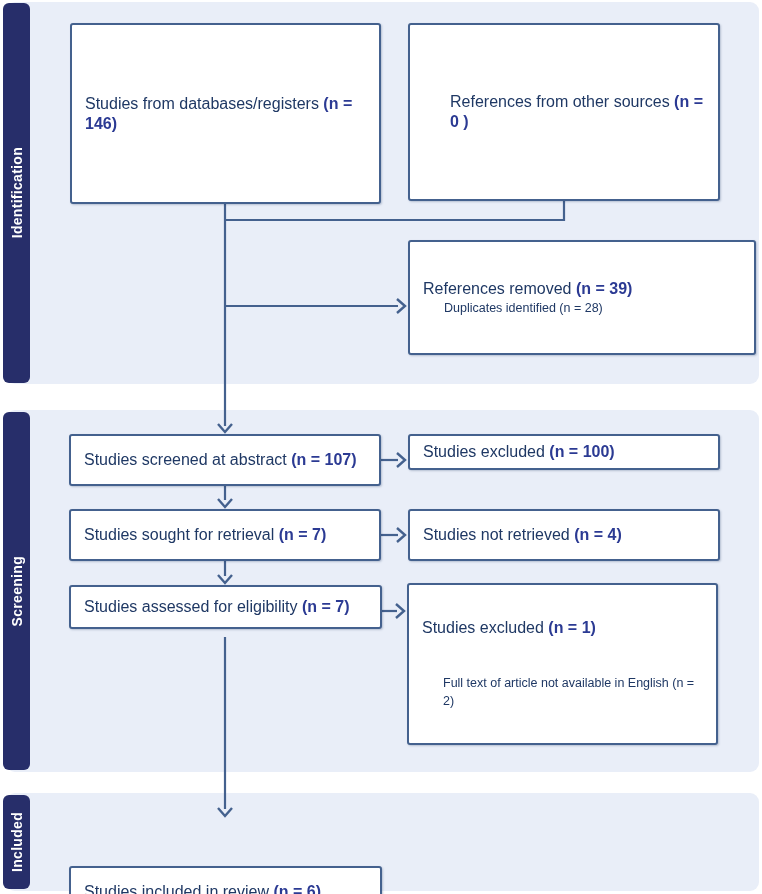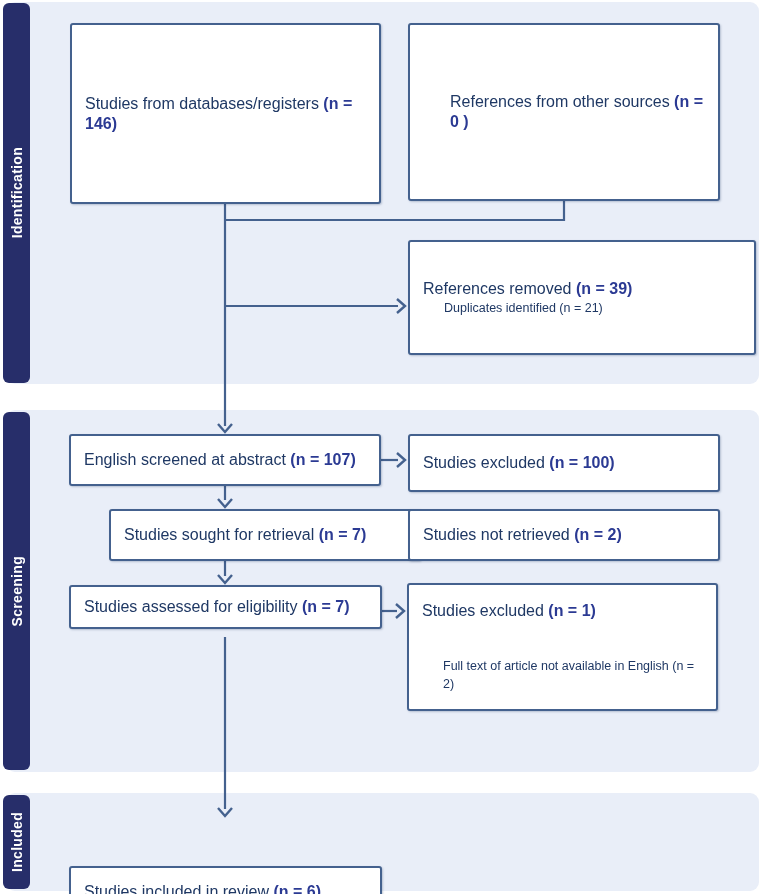--- a/index.html
+++ b/index.html
@@ -77,44 +77,44 @@
   <div class="box" style="left:70px; top:23px; width:311px; height:181px;">
     <div class="box-main"><span>Studies from databases/registers </span><b>(n = 146)</b></div>
   </div>
 
   <div class="box" style="left:408px; top:23px; width:312px; height:178px;padding-left:40px;">
     <div class="box-main"><span>References from other sources </span><b>(n = 0 )</b></div>
   </div>
 
   <div class="box" style="left:408px; top:240px; width:348px; height:115px;">
     <div class="box-main"><span>References removed </span><b>(n = 39)</b></div>
-    <div class="box-sub">Duplicates identified (n = 21)</div>
+    <div class="box-sub">Duplicates identified (n = 28)</div>
   </div>
 
   <div class="box" style="left:69px; top:434px; width:312px; height:52px;">
-    <div class="box-main"><span>English screened at abstract </span><b>(n = 107)</b></div>
+    <div class="box-main"><span>Studies screened at abstract </span><b>(n = 107)</b></div>
   </div>
 
-  <div class="box" style="left:408px; top:434px; width:312px; height:58px;">
+  <div class="box" style="left:408px; top:434px; width:312px; height:36px;">
     <div class="box-main"><span>Studies excluded </span><b>(n = 100)</b></div>
   </div>
 
-  <div class="box" style="left:69px; top:509px; width:312px; height:52px;margin-left:40px;">
+  <div class="box" style="left:69px; top:509px; width:312px; height:52px;">
     <div class="box-main"><span>Studies sought for retrieval </span><b>(n = 7)</b></div>
   </div>
 
   <div class="box" style="left:408px; top:509px; width:312px; height:52px;">
-    <div class="box-main"><span>Studies not retrieved </span><b>(n = 2)</b></div>
+    <div class="box-main"><span>Studies not retrieved </span><b>(n = 4)</b></div>
   </div>
 
   <div class="box" style="left:69px; top:585px; width:313px; height:44px;">
     <div class="box-main"><span>Studies assessed for eligibility </span><b>(n = 7)</b></div>
   </div>
 
-  <div class="box" style="left:407px; top:583px; width:311px; height:128px;gap:36px;">
+  <div class="box" style="left:407px; top:583px; width:311px; height:162px;gap:36px;">
     <div class="box-main"><span>Studies excluded </span><b>(n = 1)</b></div>
     <div class="box-sub">Full text of article not available in English (n = 2)</div>
   </div>
 
   <div class="box" style="left:69px; top:818px; width:313px; height:51px;margin-top:48px;">
     <div class="box-main"><span>Studies included in review </span><b>(n = 6)</b></div>
   </div>
 
 </div>
 

